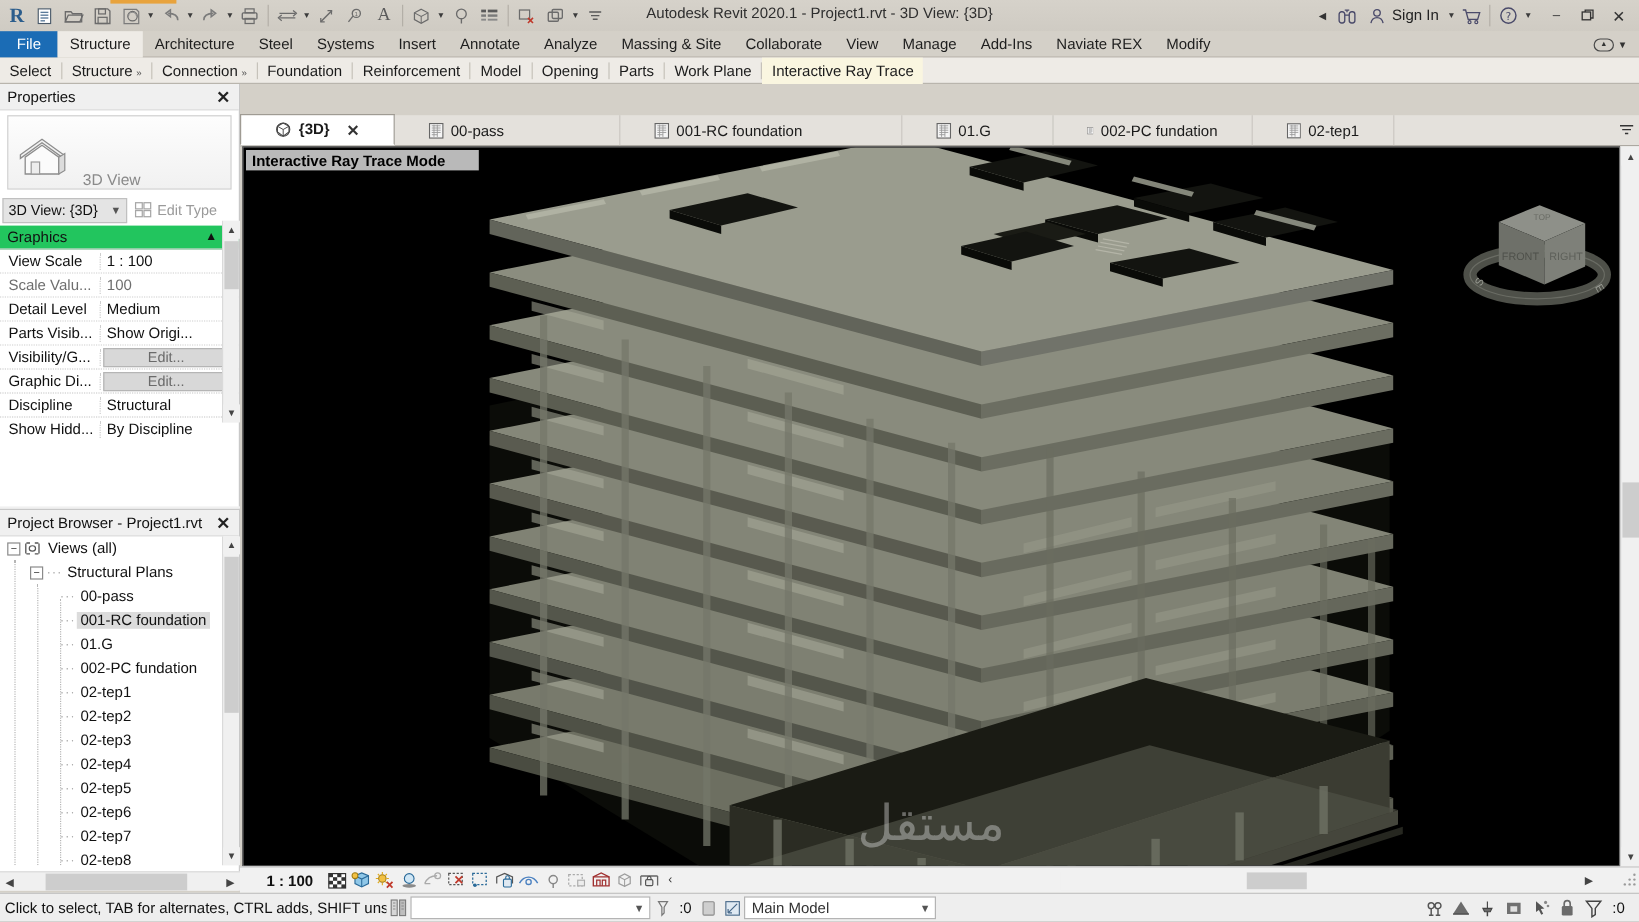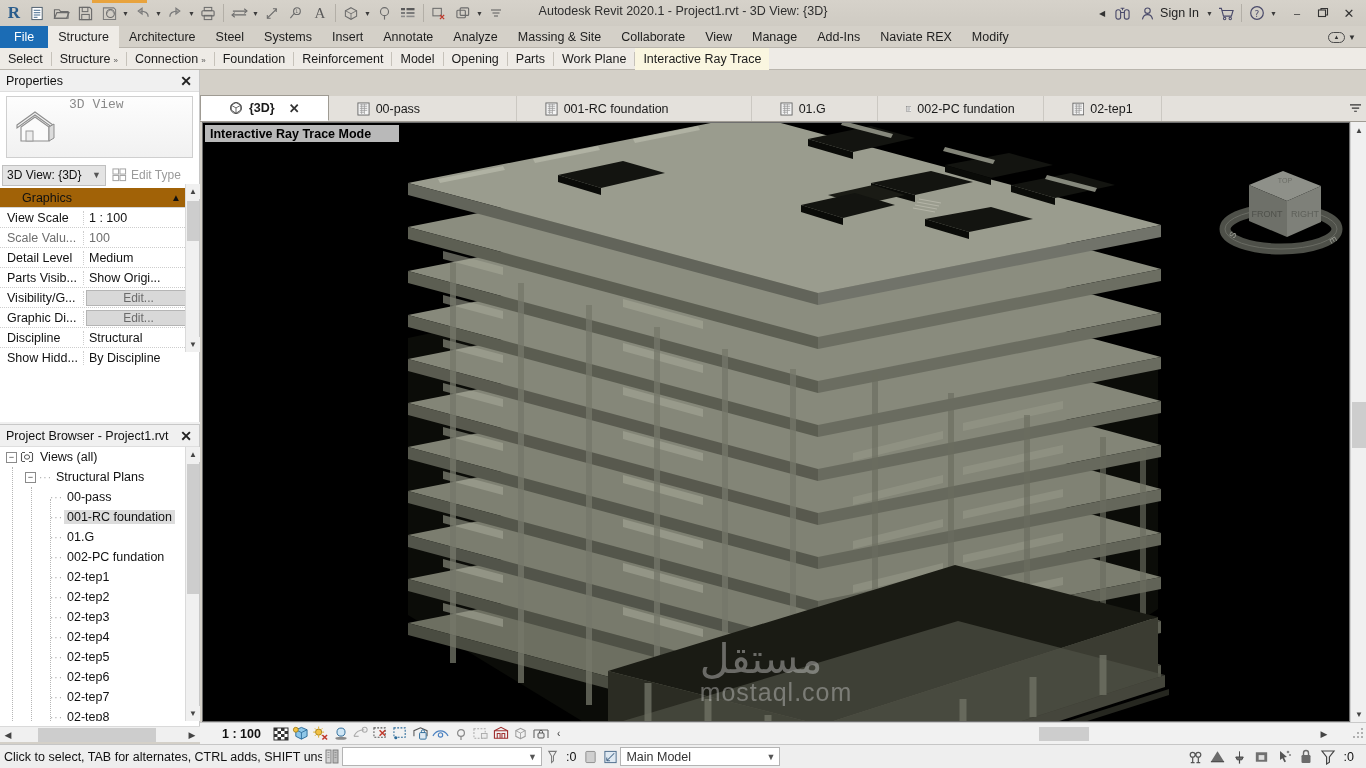--- a/index.html
+++ b/index.html
@@ -106,40 +106,40 @@
   }
 
   
   .props {
     position: absolute; top: 0; left: 0; width: 200px; height: 352px;
     background: #fff; border-right: 1px solid #c8c8c8;
   }
   .prop-preview {
     height: 62px; margin: 4px 6px 0 6px;
     background: linear-gradient(to bottom, #fdfdfd, #f1f1f1);
-    border: 1px solid #cfcfcf; display: flex; align-items: flex-start; font-family: Liberation Mono, monospace;
+    border: 1px solid #cfcfcf; display: flex; align-items: flex-end;
   }
   .house-icon { width: 56px; height: 56px; display: flex; align-items: center; justify-content: center; }
   .prop-preview-label { color: #8a8a8a; font-size: 13px; margin-left: 6px; }
   .prop-type-row {
     display: flex; align-items: center; height: 22px; margin: 6px 4px 2px 2px; gap: 3px;
   }
   .prop-combo {
     flex: 0 0 104px; height: 21px; background: #e4e4e4; border: 1px solid #c0c0c0;
     display: flex; align-items: center; padding-left: 4px; font-size: 12px; color: #111;
   }
   .prop-combo .cv { margin-left: auto; font-size: 9px; color: #555; padding-right: 4px; }
   .edit-type-btn {
     flex: 1; height: 21px; display: flex; align-items: center; gap: 4px;
     font-size: 12px; color: #9a9a9a; padding-left: 3px;
   }
   .grid-ico { width: 15px; height: 14px; }
   .prop-section {
-    height: 20px; background: #a16207; display: flex; align-items: center;
-    padding-left: 22px; font-size: 12.5px; color: #111; font-weight: normal;
+    height: 20px; background: #22c55e; display: flex; align-items: center;
+    padding-left: 6px; font-size: 12.5px; color: #111; font-weight: normal;
     border-bottom: 1px solid #d5d5d5;
   }
   .prop-section .collapse { margin-left: auto; padding-right: 18px; font-size: 10px; }
   .prop-rows { position: relative; }
   .prow {
     display: flex; height: 20px; align-items: center; font-size: 12.5px;
     border-bottom: 1px dotted #cdcdcd;
   }
   .prow .k {
     width: 84px; padding-left: 7px; color: #111; overflow: hidden;
@@ -965,21 +965,20 @@
         <polygon points="28,30 28,66 66,82 66,46" fill="#6e7069"></polygon>
         <polygon points="66,46 66,82 100,67 100,31" fill="#7e8079"></polygon>
         <text x="64" y="28" font-size="7" fill="#6a6c65" text-anchor="middle" font-family="Liberation Sans">TOP</text>
         <text x="46" y="62" font-size="9" fill="#4f514b" text-anchor="middle" font-family="Liberation Sans">FRONT</text>
         <text x="84" y="62" font-size="9" fill="#5d5f59" text-anchor="middle" font-family="Liberation Sans">RIGHT</text>
       </g>
     </svg>
 
     <div class="watermark">
       <div class="wm-ar">مستقل</div>
-      <div class="wm-en">mostaql.com</div>
     </div>
   </div>
 
   <div class="canvas-vsb">
     <div class="sb-arrow" style="width:16px;height:16px;">▲</div>
     <div class="sb-thumb" style="top:280px; height:46px; width:14px;"></div>
     <div class="sb-arrow" style="position:absolute;bottom:0;width:16px;height:16px;">▼</div>
   </div>
 
   <div class="vcb">

